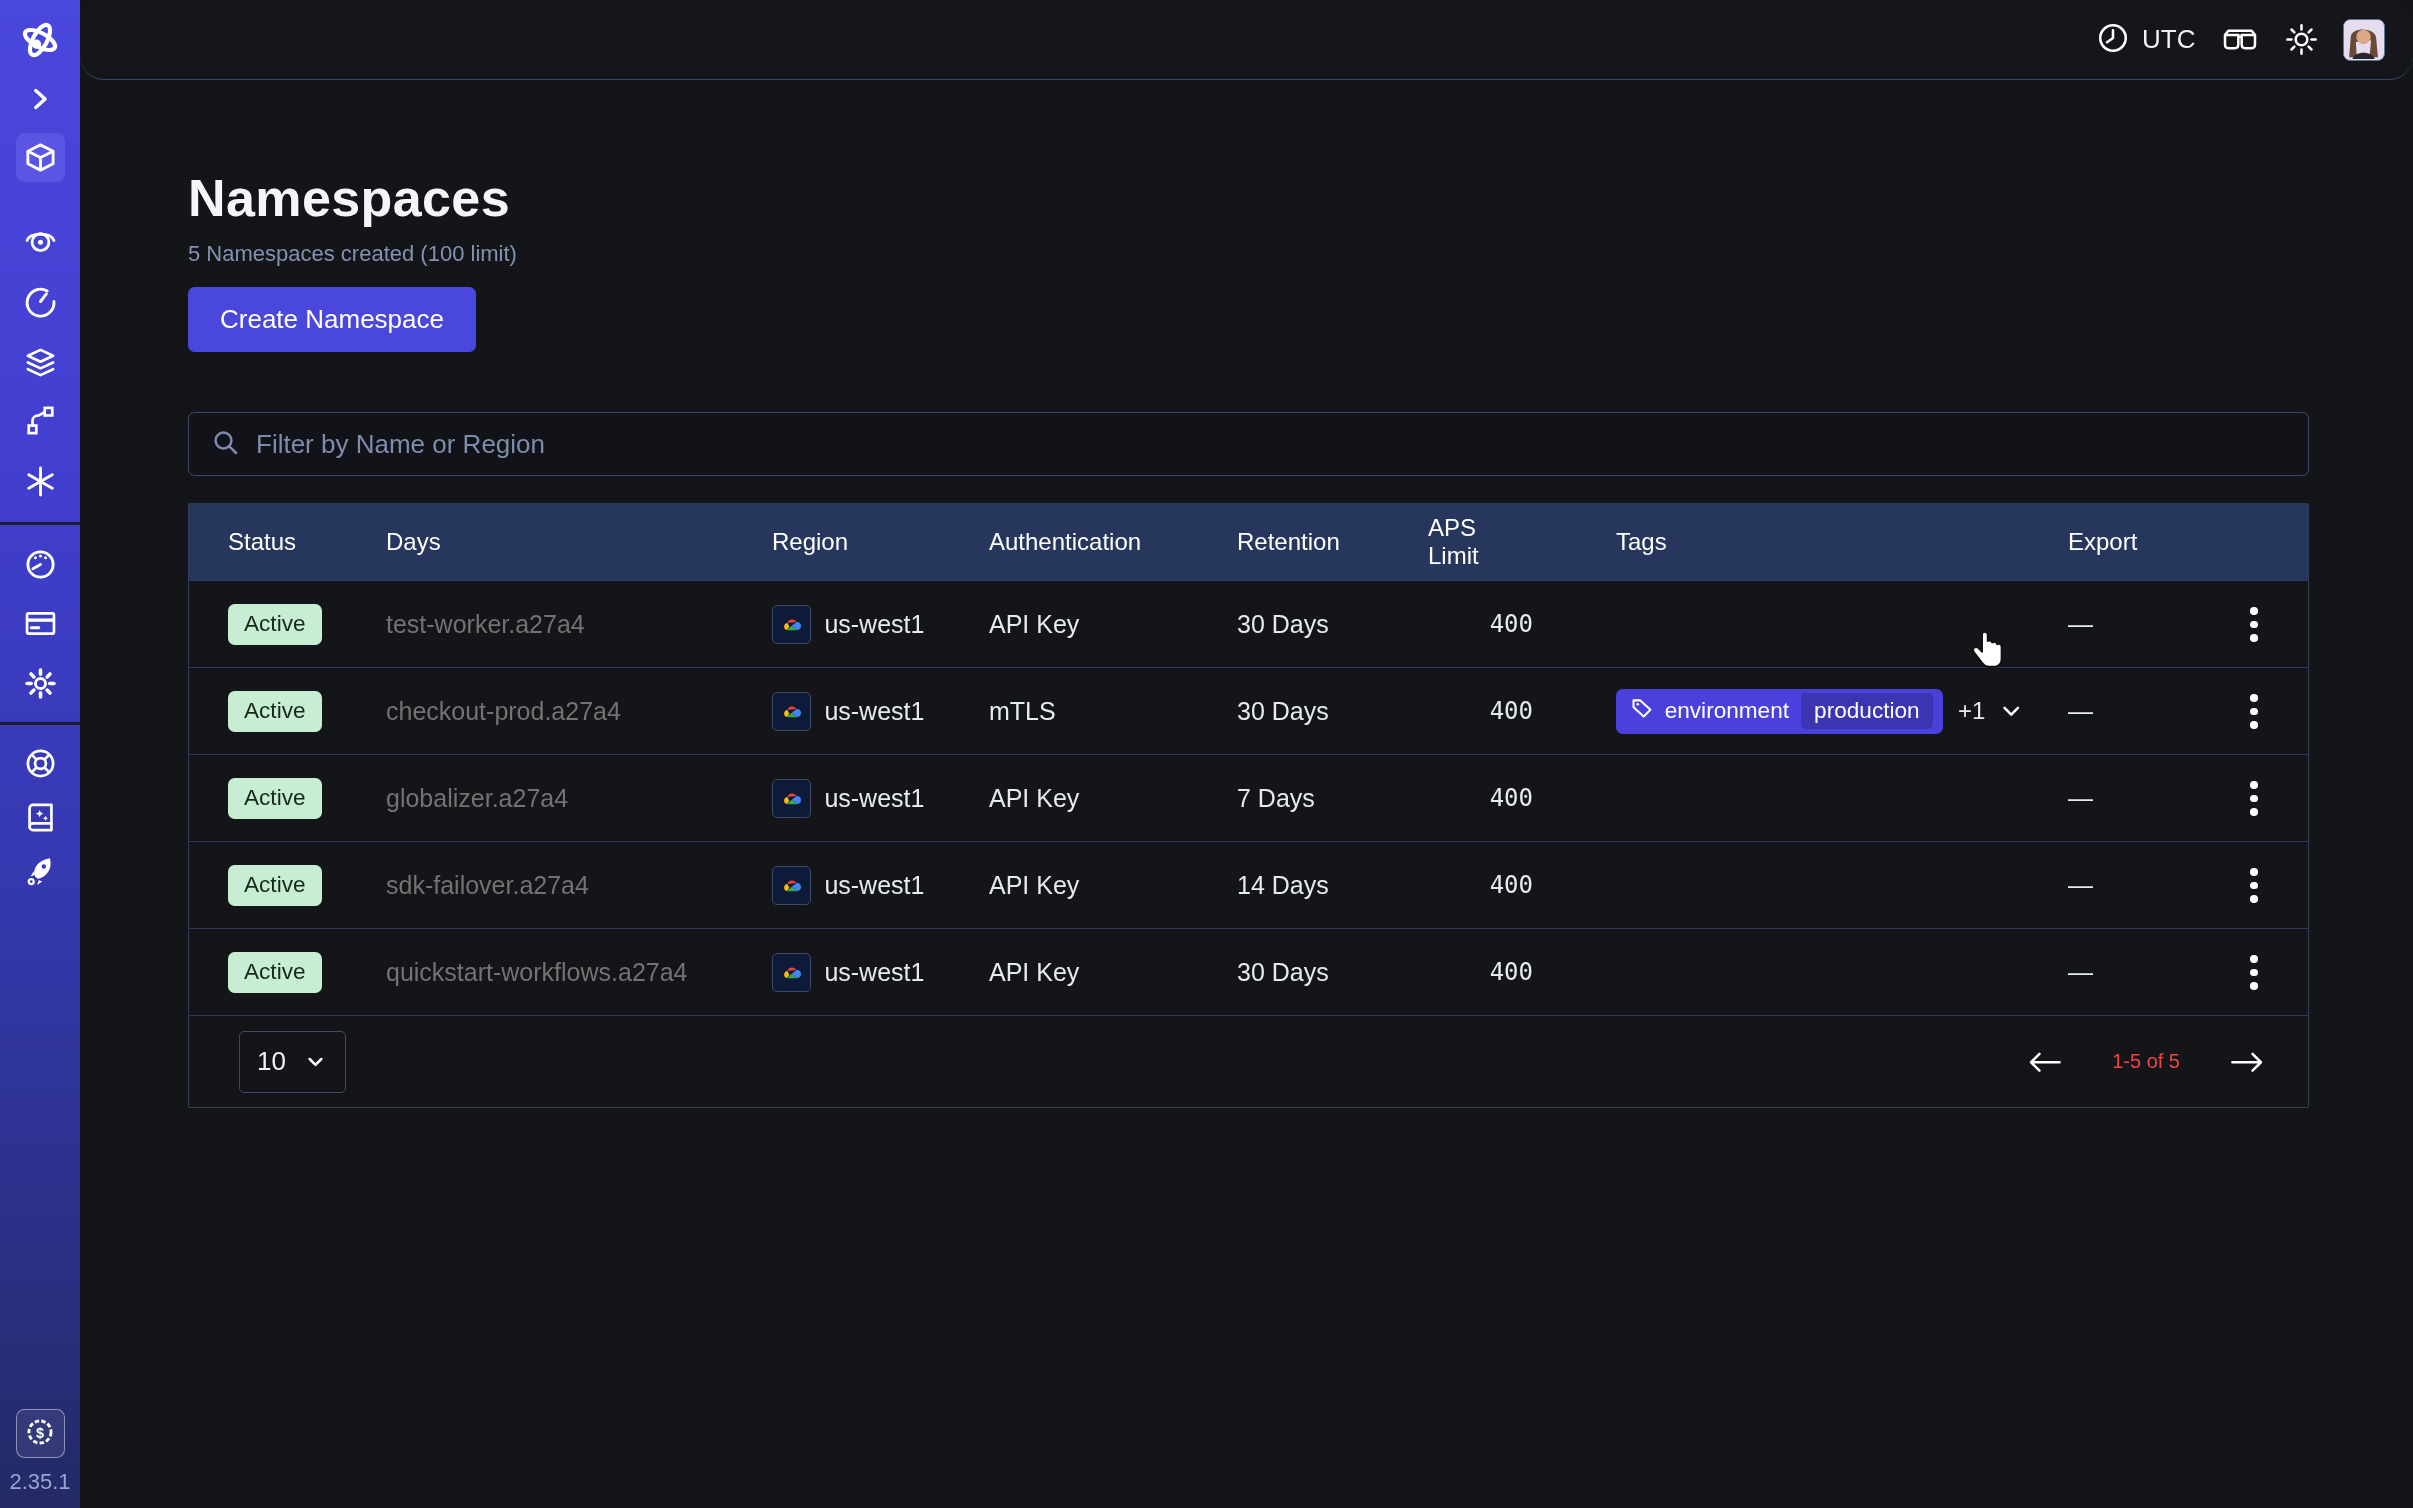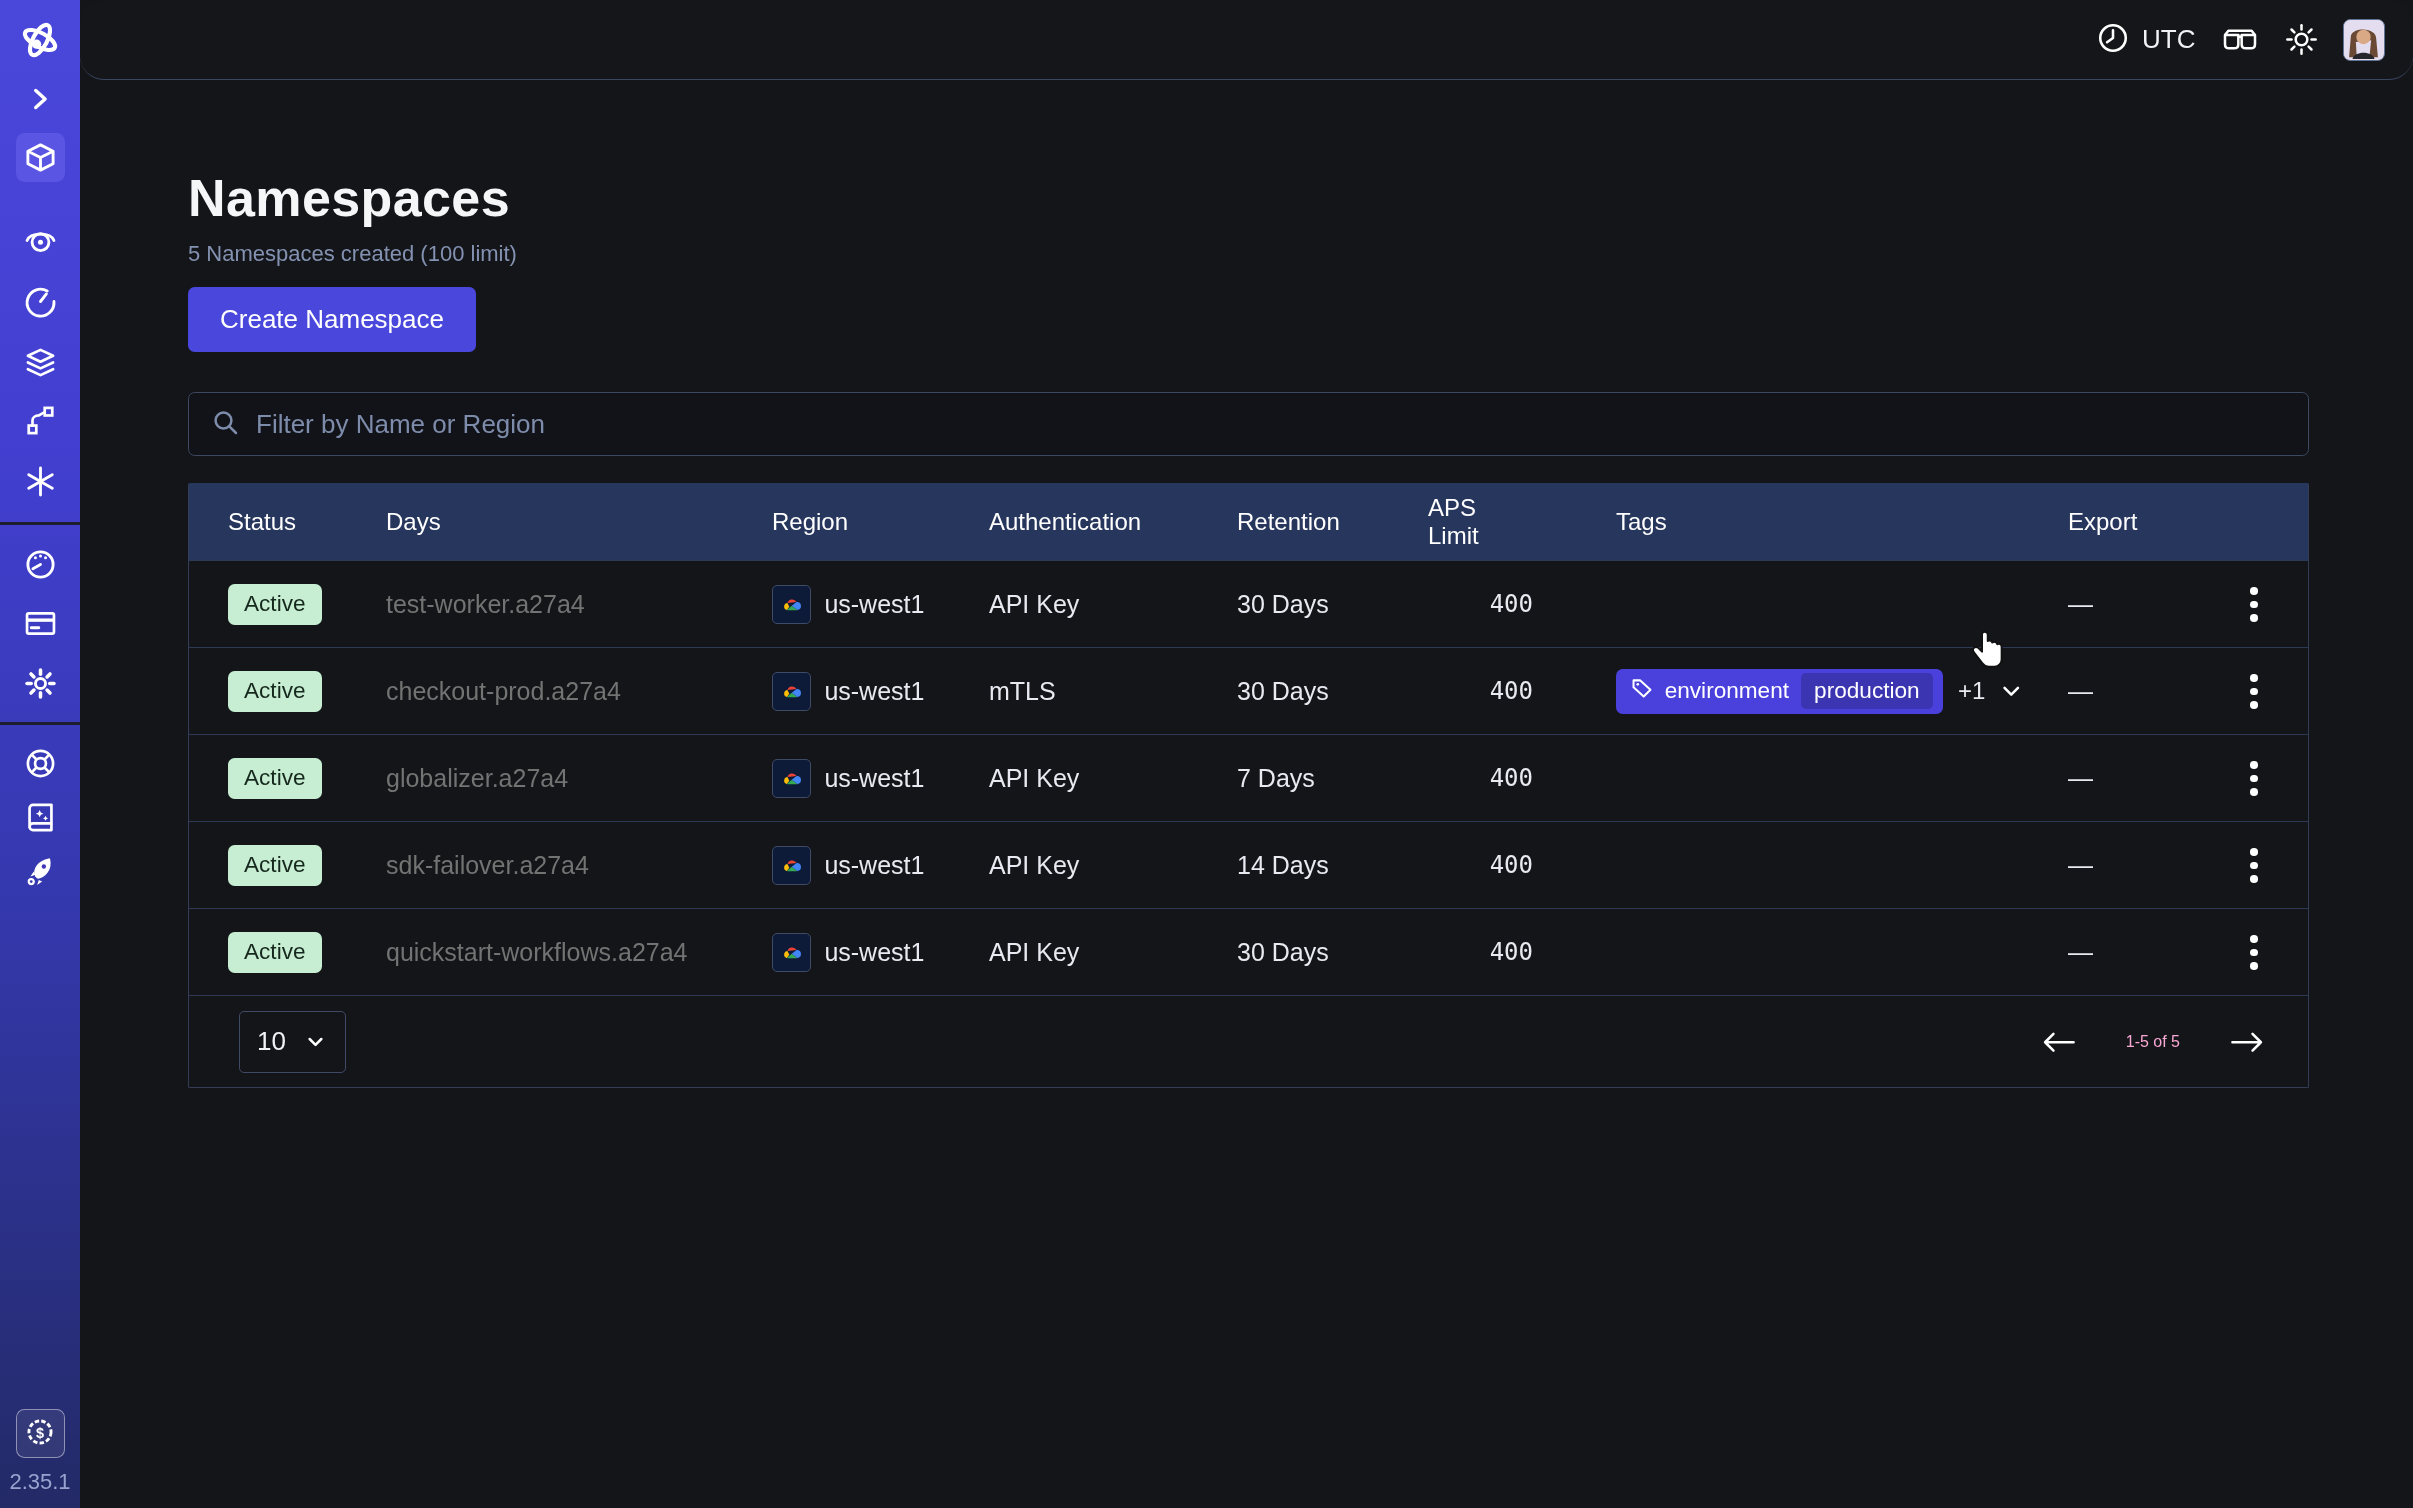--- a/index.html
+++ b/index.html
@@ -47,21 +47,21 @@
   .page-header { display:flex; justify-content:space-between; align-items:flex-start; margin-top:87px;flex-direction:column; }
   .page-title { font-size:52px; font-weight:600; color:#f4f6f8; letter-spacing:0.4px; }
   .page-subtitle { font-size:22px; color:#8492b2; margin-top:13.4px; }
   .create-btn {
     margin-top:20px; height:65px; padding:0 32px;
     background:#4a48dc; color:#ffffff; font-size:26px; font-family:inherit;
     border:none; border-radius:6.7px; cursor:pointer;
   }
   
   .filter-box {
-    margin-top:40px; height:64px; border:1.7px solid #3d4861; border-radius:6.7px;
+    margin-top:60px; height:64px; border:1.7px solid #3d4861; border-radius:6.7px;
     background:#121318; display:flex; align-items:center; gap:15px; padding:0 22px;
   }
   .filter-box input {
     flex:1; background:transparent; border:none; outline:none;
     font-size:26px; color:#e7eaf0; font-family:inherit;
   }
   .filter-box input::placeholder { color:#7e8cab; }
   
   .table { margin-top:27px; border:1.7px solid #333d55; border-top:none; border-radius:1.7px; }
   .trow {
@@ -104,21 +104,21 @@
   .kebab span { width:7.5px; height:7.5px; border-radius:50%; background:#ffffff; display:block; }
   .dash { font-size:25px; color:#e7eaf0; }
   
   .tfoot { height:92px; border-top:1.7px solid #2e3a55; display:flex; align-items:center; justify-content:space-between; padding:0 42px 0 50px; }
   .page-size {
     width:107px; height:62px; border:1.7px solid #3f4a66; border-radius:5px;
     background:transparent; display:flex; align-items:center; justify-content:center; gap:17px;
     color:#f0f2f6; font-size:26px; cursor:pointer;
   }
   .pager { display:flex; align-items:center; gap:49px; }
-  .pager-range { font-size:16px; color:#f9a8d4;text-align:right; }
+  .pager-range { font-size:20px; color:#ef4444;text-align:right; }
   .arrow-btn { background:none; border:none; cursor:pointer; display:flex; align-items:center; }
   
   .cursor { position:absolute; left:1971px; top:630px; z-index:50; pointer-events:none; }
 </style>
 </head>
 <body>
 
 <nav class="sidebar">
   <div class="side-item" style="top:20px">
     <svg width="40" height="40" viewBox="0 0 48 48" fill="none">

